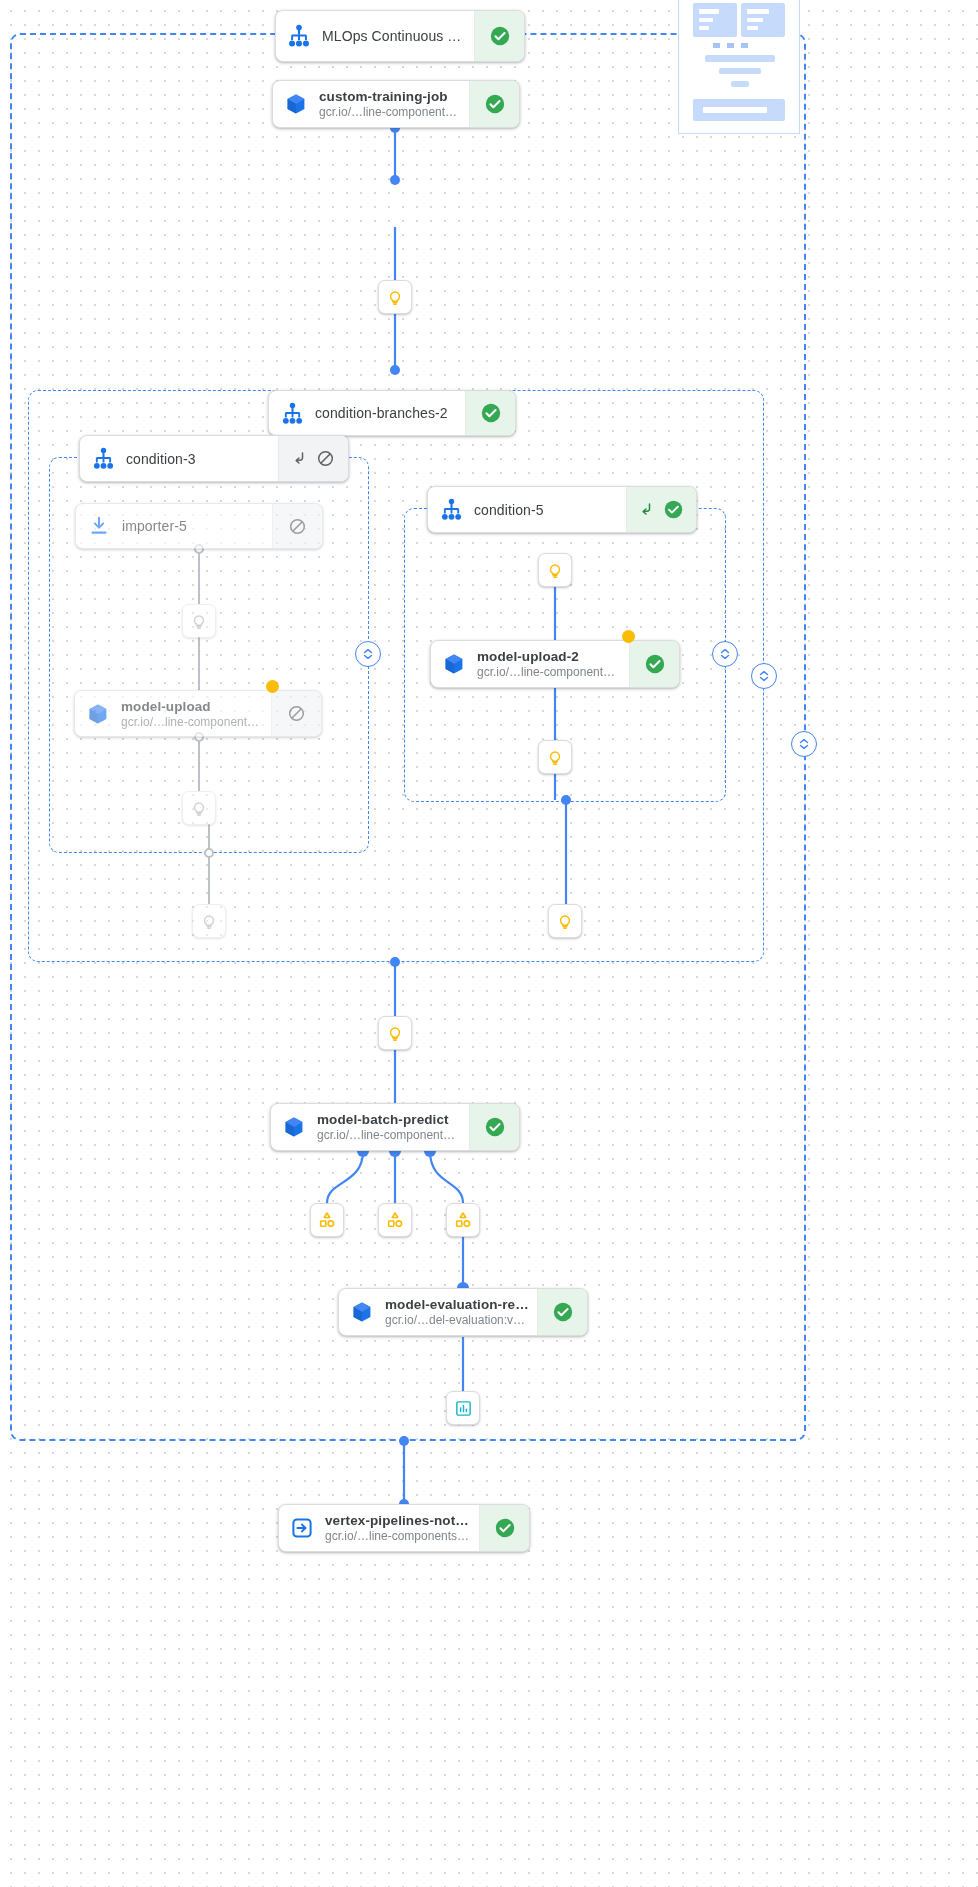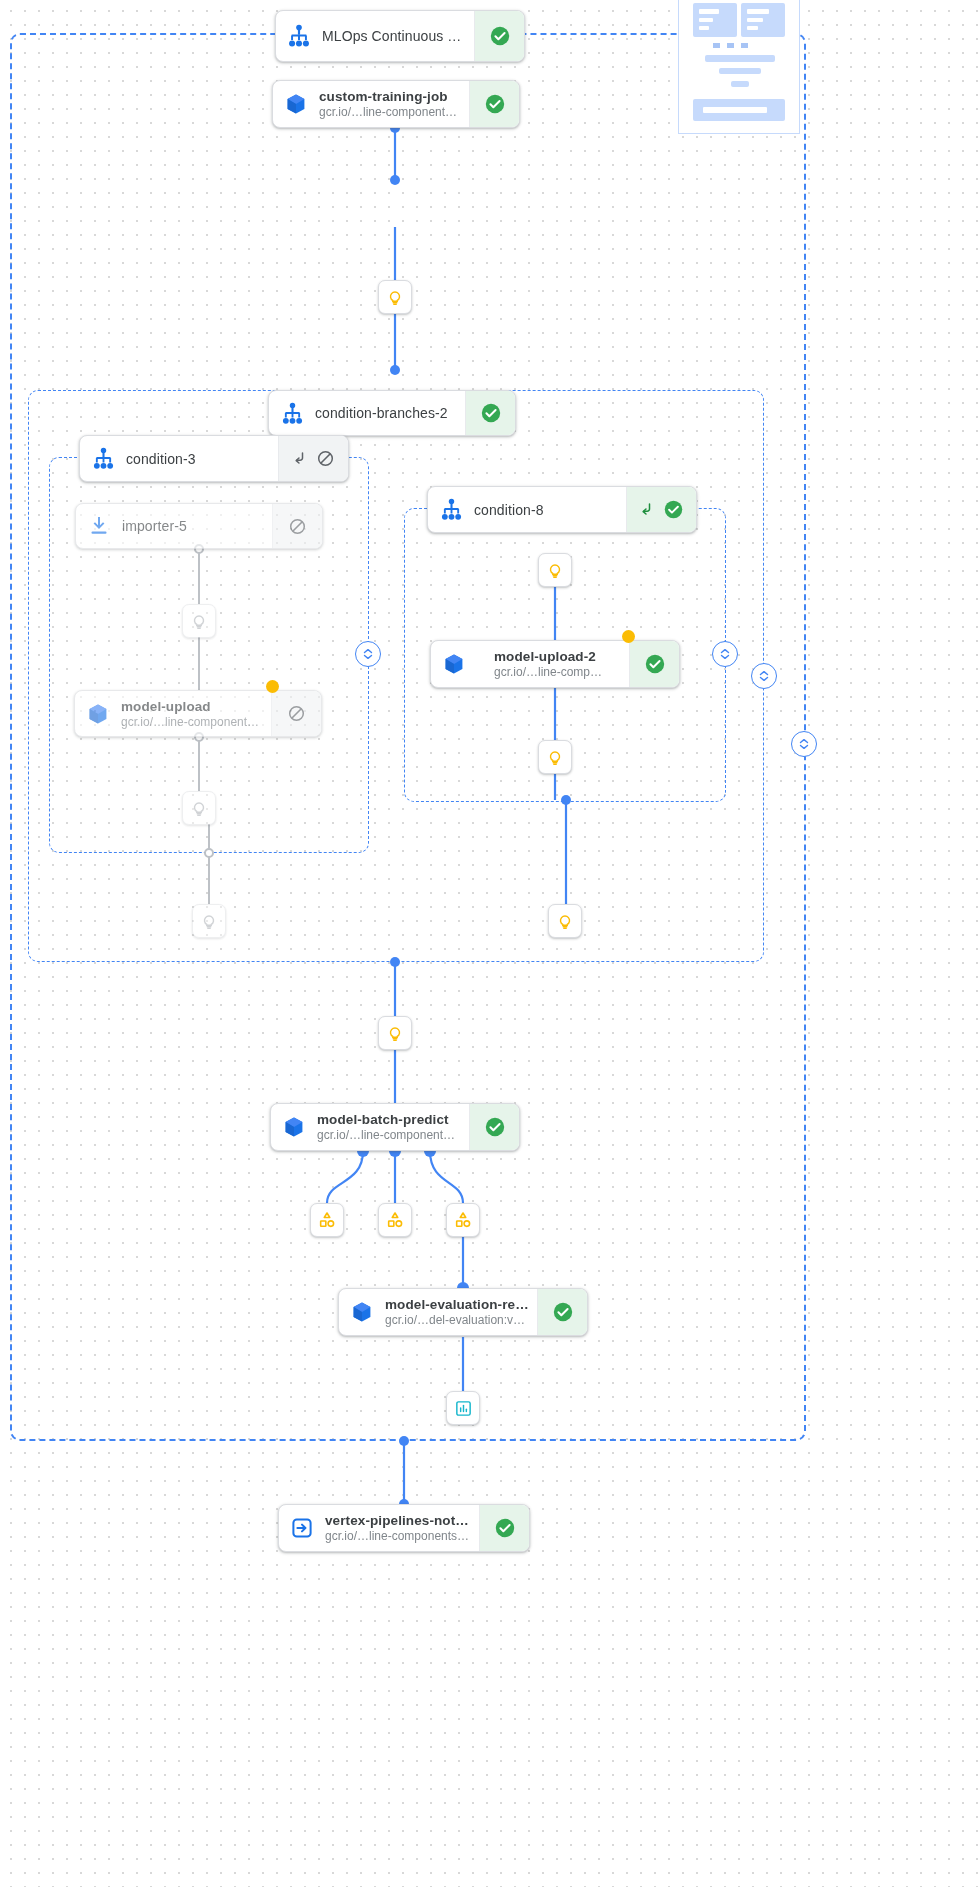--- a/index.html
+++ b/index.html
@@ -384,21 +384,21 @@
         <circle cx="12" cy="4.2" r="2.6"></circle>
           <circle cx="5.6" cy="19" r="2.8"></circle>
         <circle cx="12" cy="19" r="2.8"></circle>
           <circle cx="18.4" cy="19" r="2.8"></circle>
         <path d="M11 6.4h2v4.4h-2z"></path>
           <path d="M5.2 10.6h13.6v1.9H5.2z"></path>
         <path d="M4.7 11.6h1.8v4.2H4.7zM11.1 11.6h1.8v4.2h-1.8zM17.5 11.6h1.8v4.2h-1.8z"></path>
       </svg>
     </div>
     <div class="txt">
-      <div class="title plain">condition-8</div>
+      <div class="title plain">condition-5</div>
     </div>
     <div class="status ok wide">
       <svg width="18" height="18" viewBox="0 0 24 24" fill="none" stroke="#1e8e3e" stroke-width="2" stroke-linecap="round" stroke-linejoin="round">
         <path d="M14 4v6.5a3 3 0 0 1-3 3H6.4"></path>
         <polyline points="9.3,10.6 5.6,14.2 9.3,17.4"></polyline>
       </svg>
       <svg width="21" height="21" viewBox="0 0 24 24">
         <circle cx="12" cy="12" r="10" fill="#34a853"></circle>
         <path d="M7 12.3l3.2 3.2L17 8.8" stroke="#ffffff" stroke-width="2.2" fill="none" stroke-linecap="round" stroke-linejoin="round"></path>
       </svg>
@@ -407,21 +407,21 @@
 
   <div class="chip" style="left:538px; top:553px;">
     <svg width="18" height="18" viewBox="0 0 24 24" fill="none" stroke="#fbbc04" stroke-width="1.9" stroke-linecap="round">
       <path d="M9 16.5a6 6 0 1 1 6 0v1.2H9z"></path>
       <line x1="9.6" y1="19.6" x2="14.4" y2="19.6"></line>
       <line x1="10.4" y1="21.6" x2="13.6" y2="21.6"></line>
     </svg>
   </div>
 
   <div class="odot" style="left:622px; top:630px;"></div>
-  <div class="node" style="left:430px; top:640px; width:250px; height:48px;gap:17px;">
+  <div class="node" style="left:430px; top:640px; width:250px; height:48px;">
     <div class="ic">
       <svg width="24" height="24" viewBox="0 0 24 24">
         <path d="M12 2.4l8.4 4.6v9.9L12 21.6 3.6 16.9V7z" fill="#1a73e8"></path>
         <path d="M12 2.4l8.4 4.6L12 11.9 3.6 7z" fill="#4285f4"></path>
         <path d="M12 11.9v9.7L3.6 16.9V7z" fill="#1967d2"></path>
       </svg>
     </div>
     <div class="txt">
       <div class="title">model-upload-2</div>
       <div class="sub">gcr.io/…line-components:2.6.0</div>

